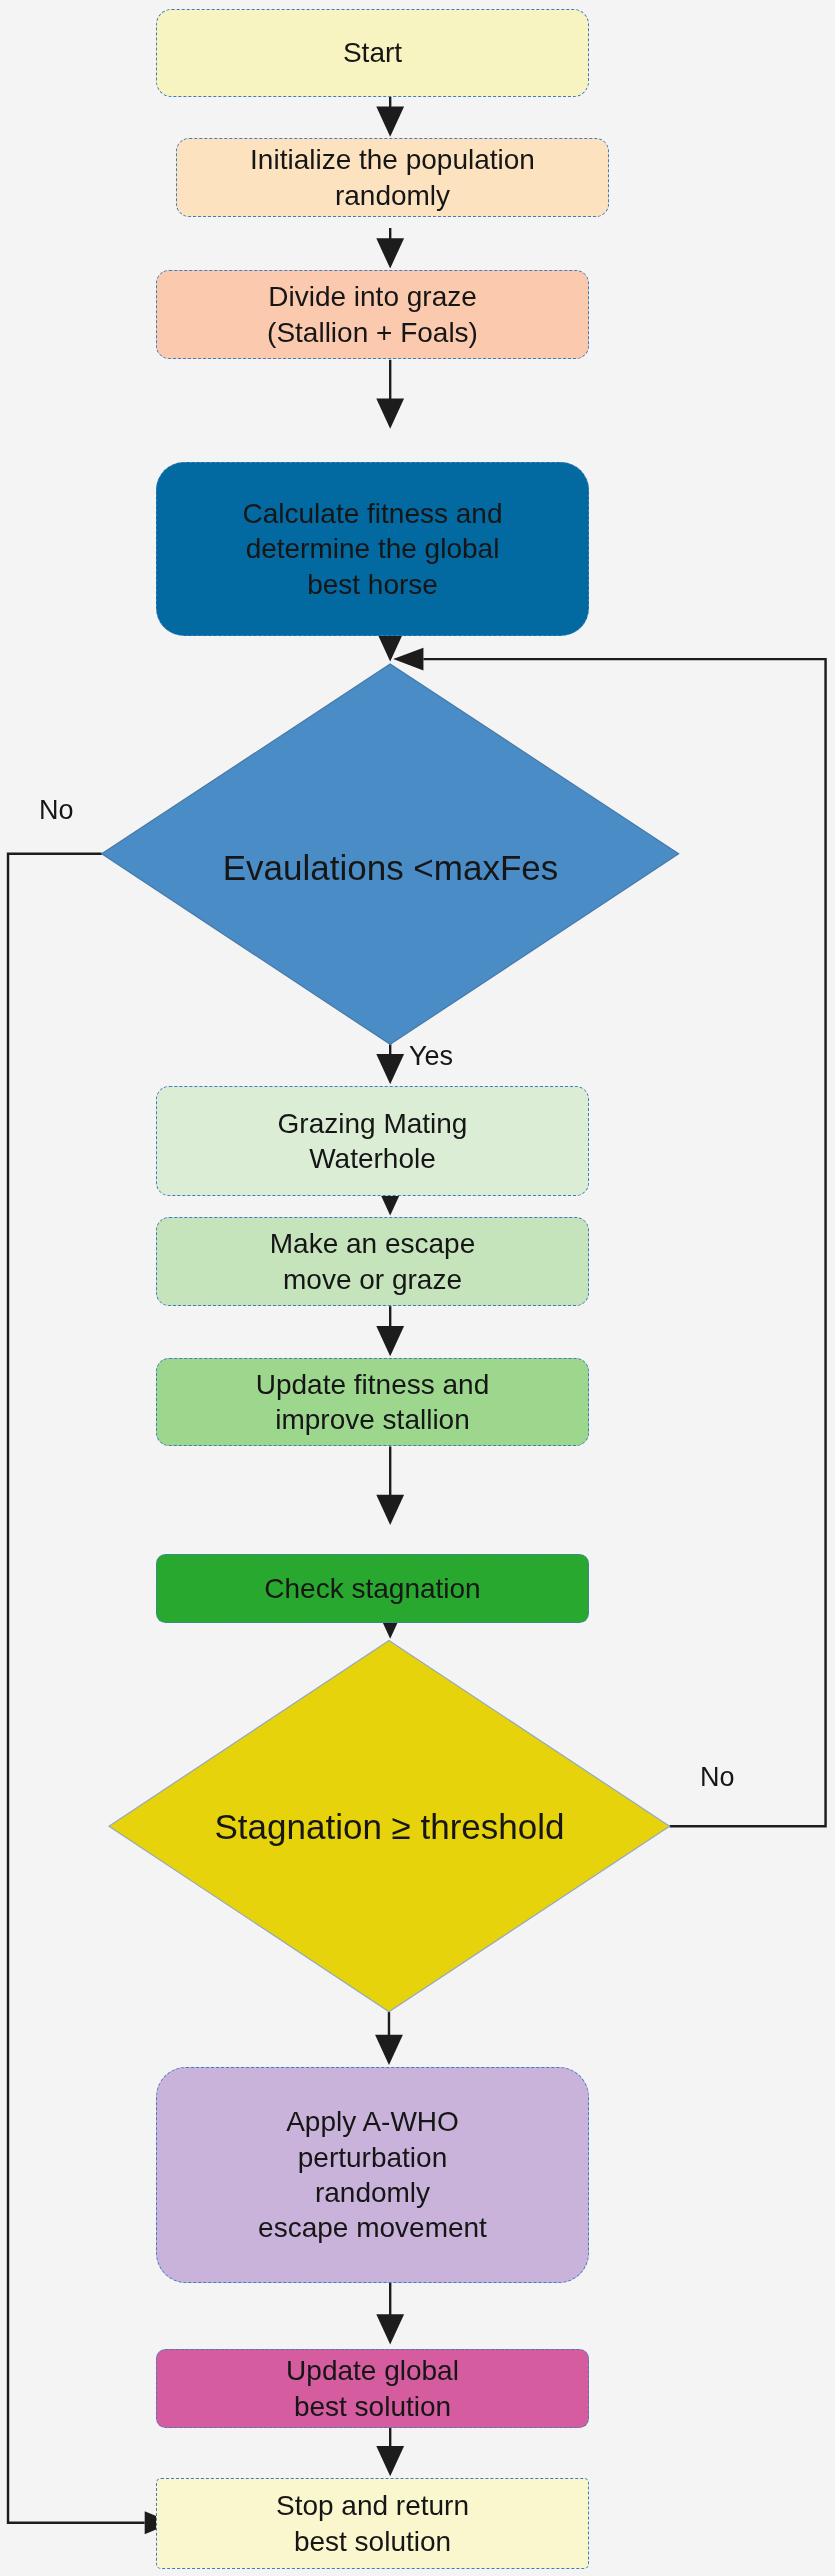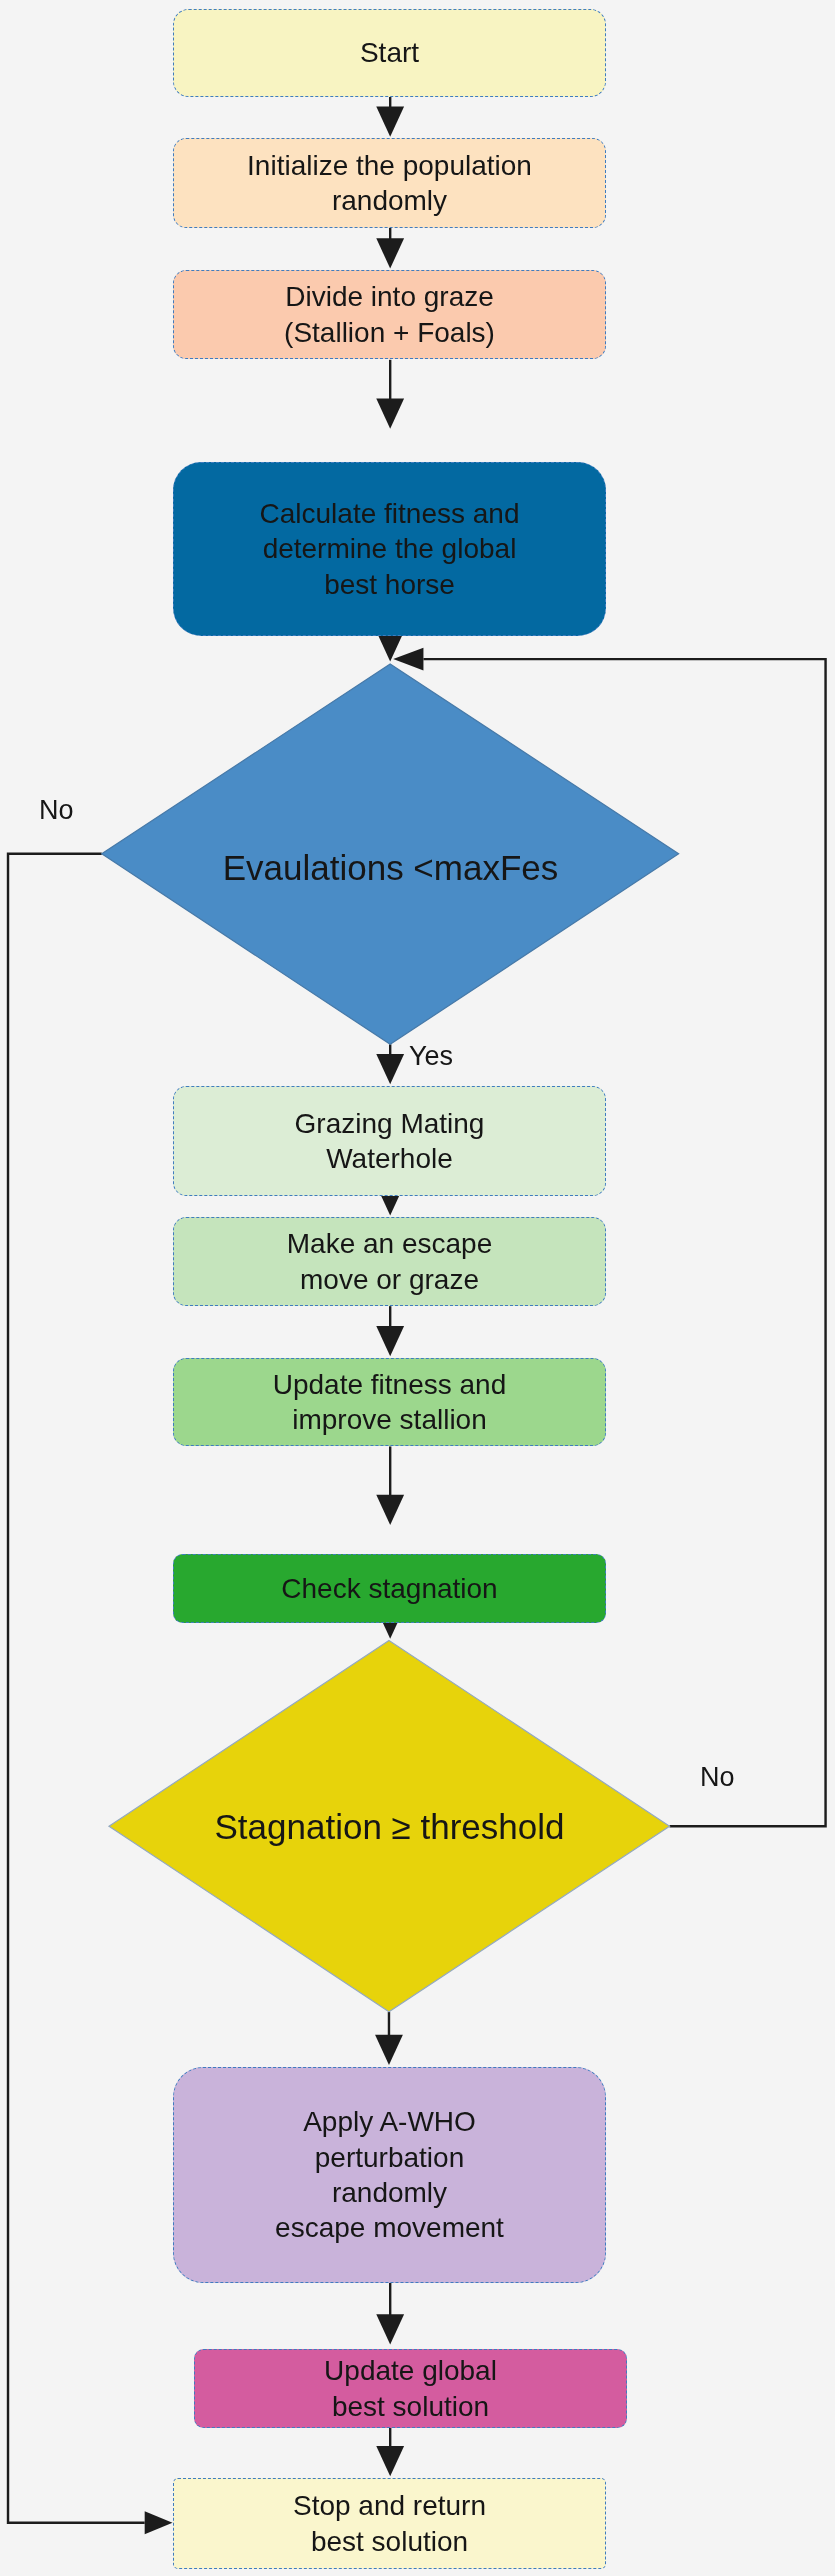--- a/index.html
+++ b/index.html
@@ -29,21 +29,21 @@
   .wires line, .wires polyline {
     stroke: var(--line);
     stroke-width: 4;
     fill: none;
   }
   .wires path.head { fill: var(--line); stroke: none; }
   .wires polygon.diamond-blue { stroke: #4679a8; stroke-width: 2; }
   .wires polygon.diamond-yellow { stroke: #93a9c0; stroke-width: 2; }
   .node {
     position: absolute;
-    left: 173px;
+    left: 156px;
     width: 433px;
     border: 1.8px dashed var(--border);
     border-radius: 13.3px;
     display: flex;
     align-items: center;
     justify-content: center;
     text-align: center;
     white-space: pre-line;
     font-size: 28px;
     line-height: 1.26;
@@ -112,21 +112,21 @@
 
     <line x1="645" y1="4015" x2="645" y2="4047"></line>
     <path class="head" d="M645,4095 L622,4045 L668,4045 Z"></path>
 
     <polygon class="diamond-blue" points="645,1098 1122,1412 645,1727 168,1412" fill="#4a8cc6"></polygon>
     <polygon class="diamond-yellow" points="643,2713 1107,3020 643,3327 180,3020" fill="#e7d30b"></polygon>
   </svg>
 
   <div class="node" style="top: 8.5px; height: 88px; border-radius: 15.7px; background: rgb(248, 244, 194);">Start</div>
 
-  <div class="node" style="top: 138px; height: 90px; background: rgb(253, 226, 192);">Initialize the population
+  <div class="node" style="top: 138px; height: 79px; background: rgb(253, 226, 192); margin-left: 20px;">Initialize the population
 randomly</div>
 
   <div class="node" style="top: 270px; height: 89px; background: rgb(251, 202, 174);">Divide into graze
 (Stallion + Foals)</div>
 
   <div class="node" style="top: 431px; height: 174px; border-radius: 28px; background: #0369a1; margin-top: 31px;">Calculate fitness and
 determine the global
 best horse</div>
 
   <div class="node" style="top: 1086px; height: 110px; background: rgb(220, 237, 213);">Grazing Mating
@@ -138,21 +138,21 @@
   <div class="node" style="top: 1358px; height: 88px; background: rgb(156, 215, 141);">Update fitness and
 improve stallion</div>
 
   <div class="node" style="top: 1511px; height: 69px; border-radius: 9.7px; background: rgb(40, 168, 47); margin-top: 43px;">Check stagnation</div>
 
   <div class="node" style="top: 2067px; height: 216px; border-radius: 30px; background: rgb(201, 179, 218);">Apply A-WHO
 perturbation
 randomly
 escape movement</div>
 
-  <div class="node" style="top: 2349px; height: 79px; border-radius: 9.7px; background: rgb(212, 92, 159); margin-left: 21px;">Update global
+  <div class="node" style="top: 2349px; height: 79px; border-radius: 9.7px; background: rgb(212, 92, 159);">Update global
 best solution</div>
 
   <div class="node" style="top: 2478px; height: 91px; border-radius: 5px; background: rgb(250, 246, 205);">Stop and return
 best solution</div>
 
   <div class="diamond-label" style="left:109px; top:1641px; width:561px; height:371px;">Stagnation ≥ threshold</div>
 
   <div class="diamond-label" style="left:102px; top:664px; width:577px; height:380px; padding-top:27px;">Evaulations &lt;maxFes</div>
 
   <div class="edge-label" style="left:409px; top:1041px;">Yes</div>

